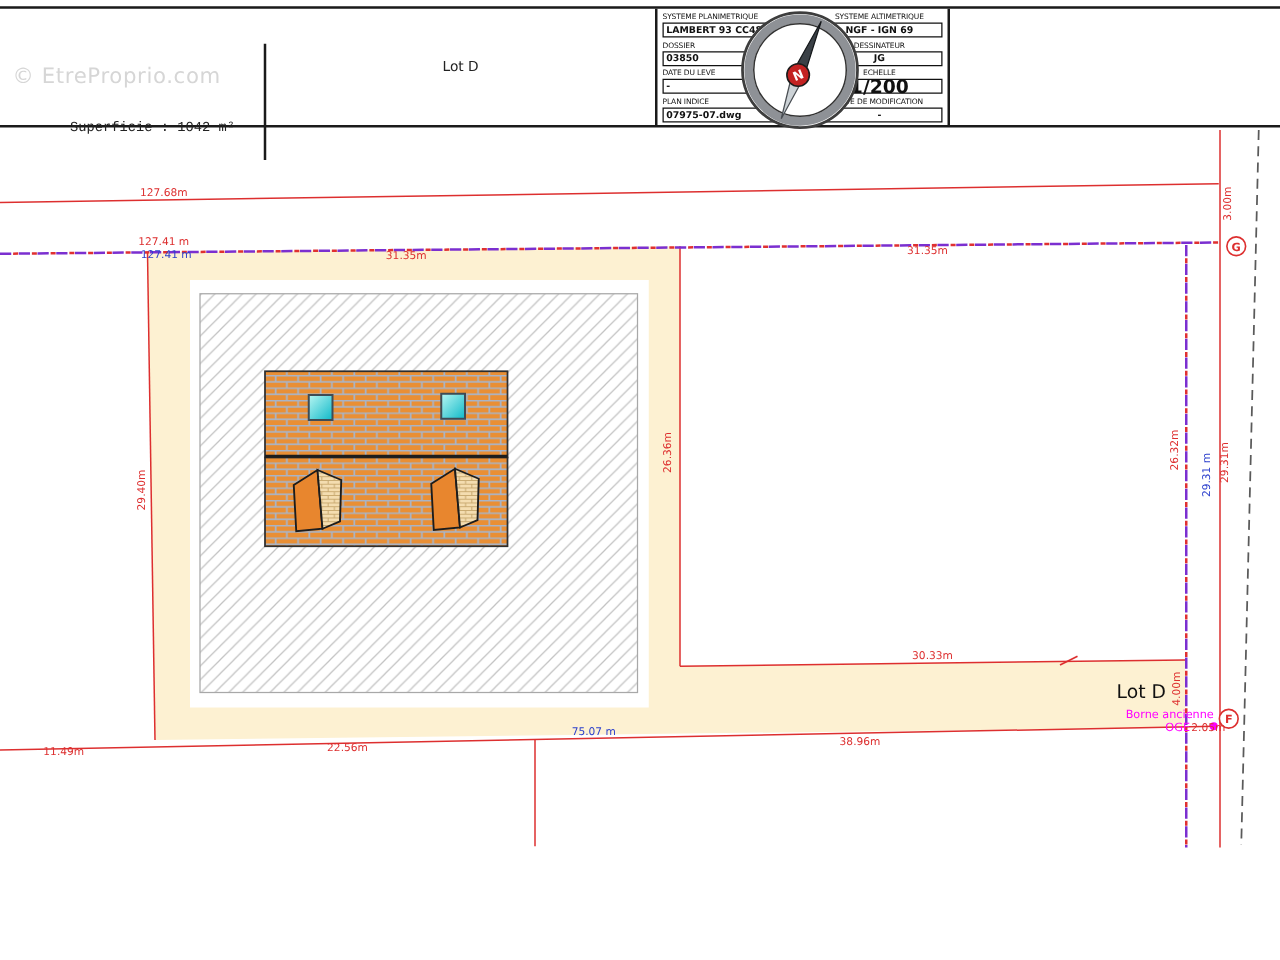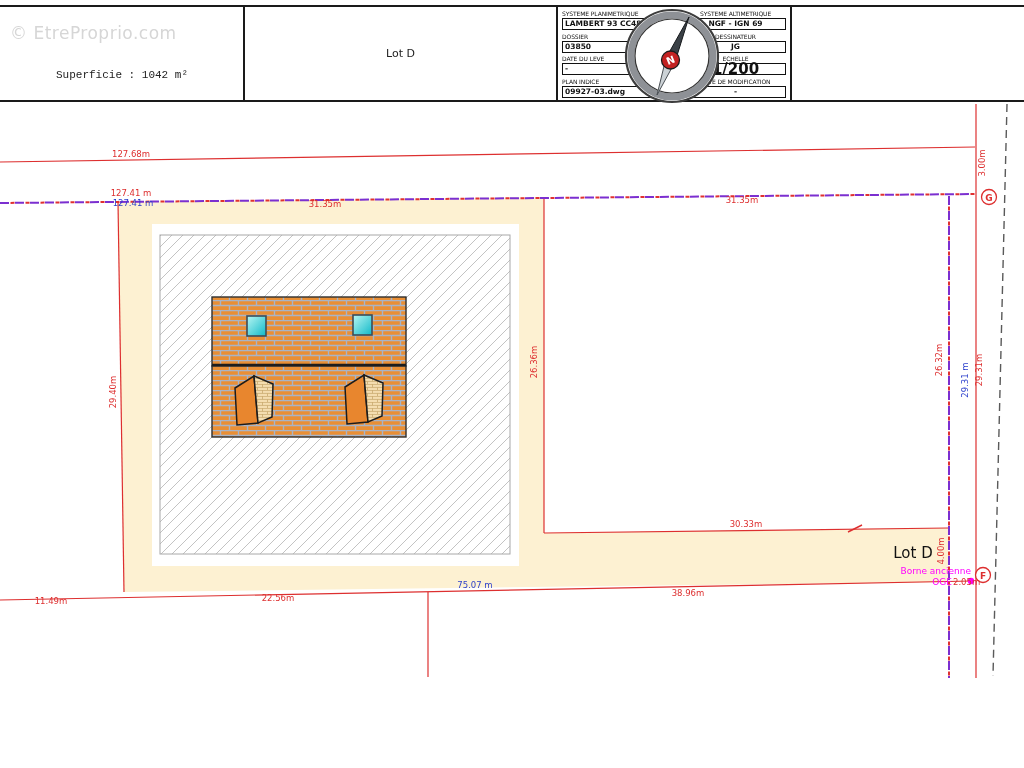--- a/index.html
+++ b/index.html
@@ -7,21 +7,21 @@
     width:1024px;height:768px;position:relative;background:#ffffff;
     font-family:"DejaVu Sans", sans-serif;overflow:hidden;
   }
   
   .header{
     position:absolute;left:0;top:5px;width:1024px;height:97px;
     border-top:2px solid #1a1a1a;border-bottom:2px solid #1a1a1a;
     display:flex;background:#fff;z-index:2;box-sizing:border-box;
   }
   .cell{box-sizing:border-box;height:100%;}
-  .cell-left{width:245px;border-right:2px solid #1a1a1a;position:relative;}
+  .cell-left{width:213px;border-right:2px solid #1a1a1a;position:relative;margin-top:28px;}
   .cell-mid{width:313px;border-right:2px solid #1a1a1a;display:flex;align-items:center;justify-content:center;font-size:11px;color:#222;}
   .cell-tb{width:234px;border-right:2px solid #1a1a1a;position:relative;padding:3px 4px 0 4px;}
   .cell-rest{flex:1;}
   .watermark{position:absolute;left:10px;top:16px;font-size:17px;color:#d6d6d6;letter-spacing:.5px;}
   .superficie{position:absolute;left:56px;top:62px;font-size:11px;color:#222;font-family:Liberation Mono, monospace;}
   
   .tb{display:grid;grid-template-columns:1fr 1fr;column-gap:22px;position:relative;}
   .tb-f{height:22.5px;overflow:visible;}
   .tb-label{font-size:6px;color:#111;white-space:nowrap;letter-spacing:-0.1px;}
   .tb-value{border:1px solid #111;font-size:7.5px;font-weight:bold;color:#111;
@@ -69,21 +69,21 @@
       <div class="tb-f">
         <div class="tb-label">DATE DU LEVE</div>
         <div class="tb-value">-</div>
       </div>
       <div class="tb-f right">
         <div class="tb-label">ECHELLE</div>
         <div class="tb-value echelle">1/200</div>
       </div>
       <div class="tb-f">
         <div class="tb-label">PLAN INDICE</div>
-        <div class="tb-value">09927-03.dwg</div>
+        <div class="tb-value">07975-07.dwg</div>
       </div>
       <div class="tb-f right">
         <div class="tb-label">DATE DE MODIFICATION</div>
         <div class="tb-value">-</div>
       </div>
     </div>
     <svg class="compass" width="100" height="100" viewBox="0 0 100 100">
       <circle cx="50" cy="50" r="46" fill="#ffffff" stroke="#3d3d3d" stroke-width="2.2"></circle>
       <circle cx="50" cy="50" r="41" fill="#ffffff" stroke="#8e9196" stroke-width="7"></circle>
       <circle cx="50" cy="50" r="37" fill="#ffffff" stroke="#333" stroke-width="1.2"></circle>

